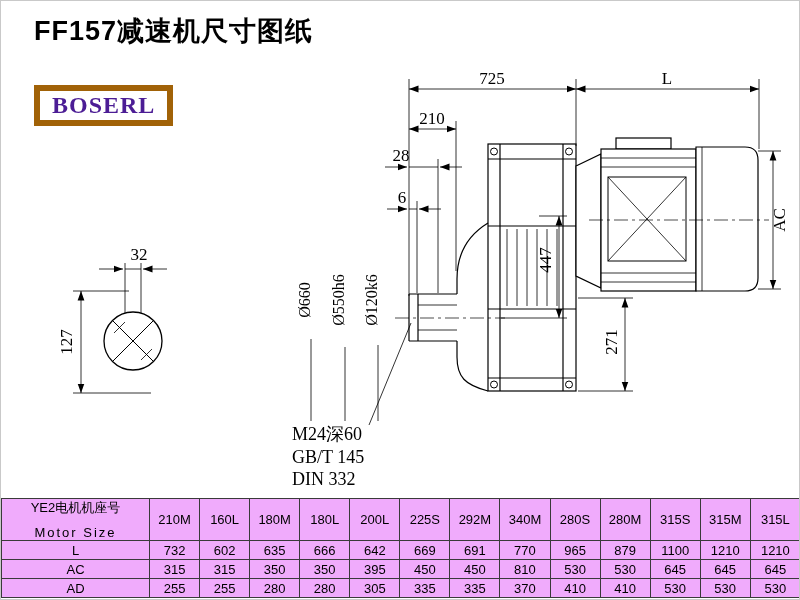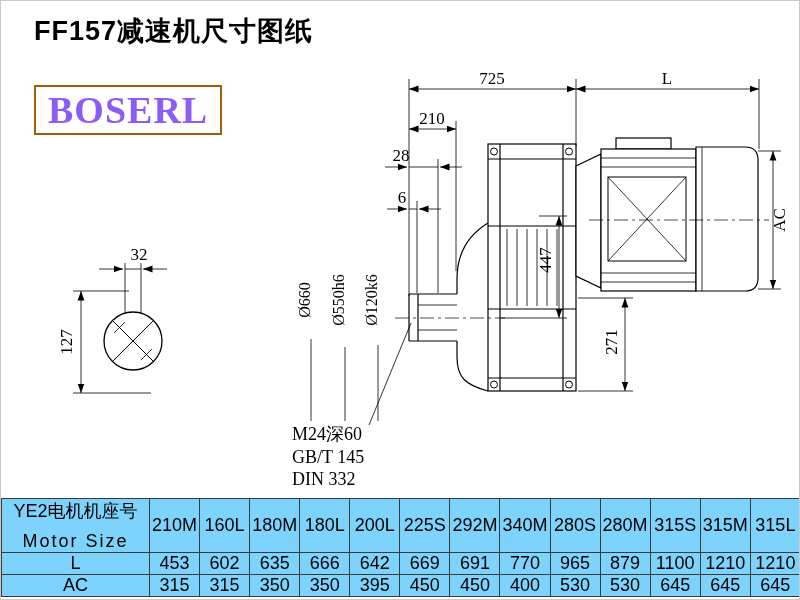--- a/index.html
+++ b/index.html
@@ -8,33 +8,33 @@
     overflow:hidden; box-sizing:border-box; border:1px solid #c9c9c9;
     font-family:"Liberation Sans", sans-serif; color:#000;padding-left:8px;
   }
   .title {
     position:absolute; left:33px; top:12px;
     font-size:27px; font-weight:bold; letter-spacing:1px;
     font-family:"Liberation Sans", sans-serif;
   }
   .logo {
     position:absolute; left:33px; top:84px;
-    border:2px solid #a16207; padding:1px 12px;
+    border:6px solid #a16207; padding:1px 12px;
     font-family:"Liberation Serif", serif;
-    font-size:38px; font-weight:bold; color:#8b5cf6; letter-spacing:1px;
+    font-size:24px; font-weight:bold; color:#4c1d95; letter-spacing:1px;
     background:#fff;
   }
   svg.drawing { position:absolute; left:0; top:0; }
   .dimtxt { font-family:"Liberation Serif", serif; font-size:17px; fill:#000; }
   .smalltxt { font-family:"Liberation Serif", serif; font-size:16px; fill:#000; }
   .notetxt { font-family:"Liberation Serif", serif; font-size:18px; fill:#000; }
   .dims-table {
     position:absolute; left:0; top:497px; width:800px;
     border-collapse:collapse; table-layout:fixed;
-    font-size:18px; background:#7dd3fc;
+    font-size:13px; background:#f0abfc;
   }
   .dims-table th, .dims-table td {
     border:1px solid #3a3a3a; text-align:center; vertical-align:middle;
     padding:0; height:18px; font-weight:normal; overflow:hidden;
   }
   .dims-table thead th { height:40px; }
   .head-en { letter-spacing:2px;margin-top:8px; }
 </style>
 </head>
 <body>
@@ -220,21 +220,21 @@
         <th>280S</th>
         <th>280M</th>
         <th>315S</th>
         <th>315M</th>
         <th>315L</th>
       </tr>
     </thead>
     <tbody>
       <tr>
         <td>L</td>
-        <td>453</td>
+        <td>732</td>
         <td>602</td>
         <td>635</td>
         <td>666</td>
         <td>642</td>
         <td>669</td>
         <td>691</td>
         <td>770</td>
         <td>965</td>
         <td>879</td>
         <td>1100</td>
@@ -243,23 +243,39 @@
       </tr>
       <tr>
         <td>AC</td>
         <td>315</td>
         <td>315</td>
         <td>350</td>
         <td>350</td>
         <td>395</td>
         <td>450</td>
         <td>450</td>
-        <td>400</td>
+        <td>810</td>
         <td>530</td>
         <td>530</td>
         <td>645</td>
         <td>645</td>
         <td>645</td>
       </tr>
+      <tr>
+        <td>AD</td>
+        <td>255</td>
+        <td>255</td>
+        <td>280</td>
+        <td>280</td>
+        <td>305</td>
+        <td>335</td>
+        <td>335</td>
+        <td>370</td>
+        <td>410</td>
+        <td>410</td>
+        <td>530</td>
+        <td>530</td>
+        <td>530</td>
+      </tr>
     </tbody>
   </table>
 
 </div>
 
 </body></html>

